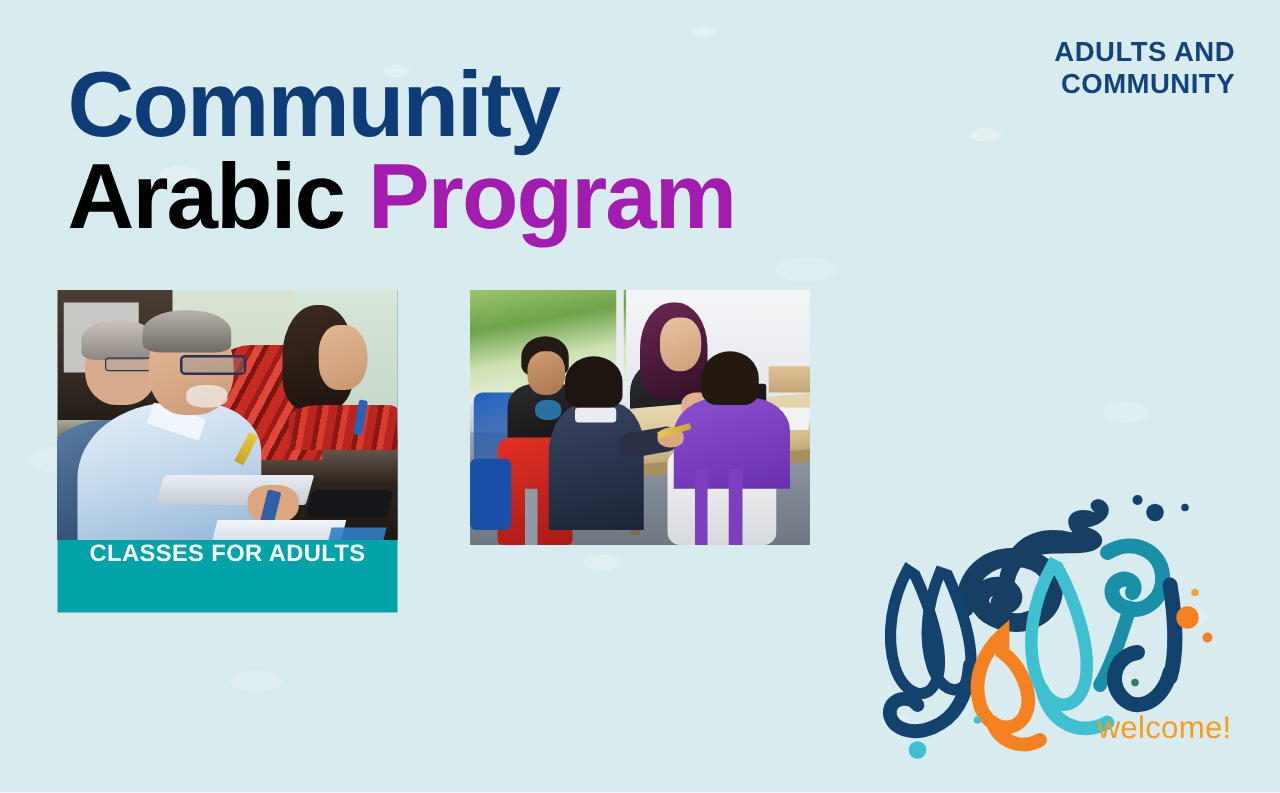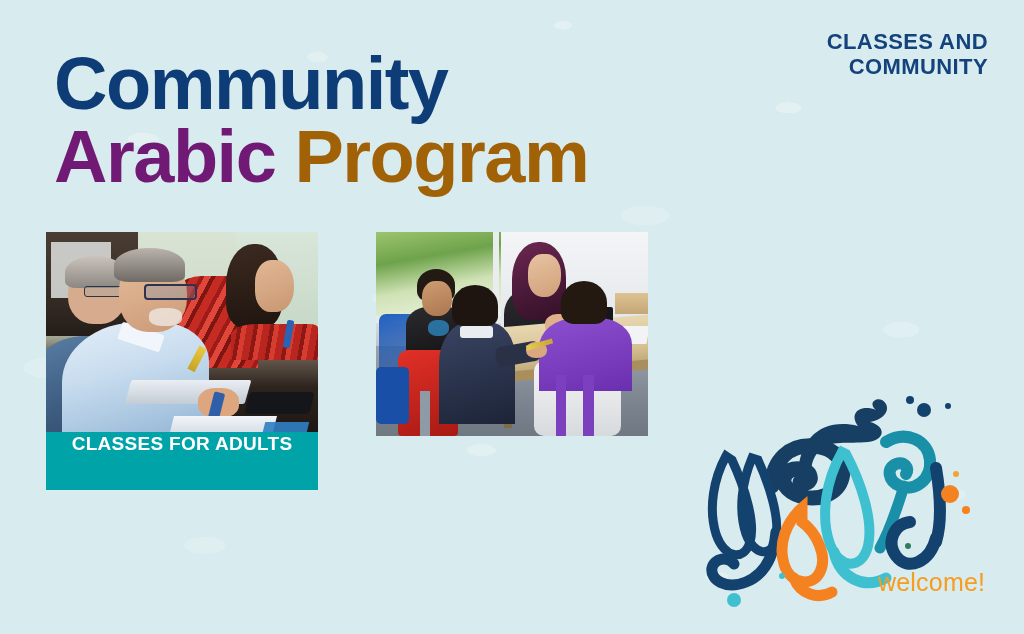--- a/index.html
+++ b/index.html
@@ -48,22 +48,22 @@
     line-height: .98;
     letter-spacing: -1.5px;
   }
   .headline .line {
     font-size: 74px;
     font-weight: 700;
     white-space: nowrap;
     display: block;
   }
   .line1 { color: #0d3c76; }
-  .w-arabic  { color: #701a75; }
-  .w-program { color: #a16207; }
+  .w-arabic  { color: #000000; }
+  .w-program { color: #a21caf; }
 
   
   .kicker {
     position: absolute;
     right: 36px;
     top: 30px;
     text-align: right;
     color: #13427d;
     font-size: 22px;
     font-weight: 700;
@@ -412,21 +412,21 @@
   }
 </style>
 </head>
 <body>
 
 <div class="poster">
 
   <div class="texture"></div>
 
   <div class="kicker">
-    <span>CLASSES AND</span>
+    <span>ADULTS AND</span>
     <span>COMMUNITY</span>
   </div>
 
   <div class="headline">
     <span class="line line1">Community</span>
     <span class="line"><span class="w-arabic">Arabic</span> <span class="w-program">Program</span></span>
   </div>
 
   <div class="card card-adults">
     <div class="photo">

